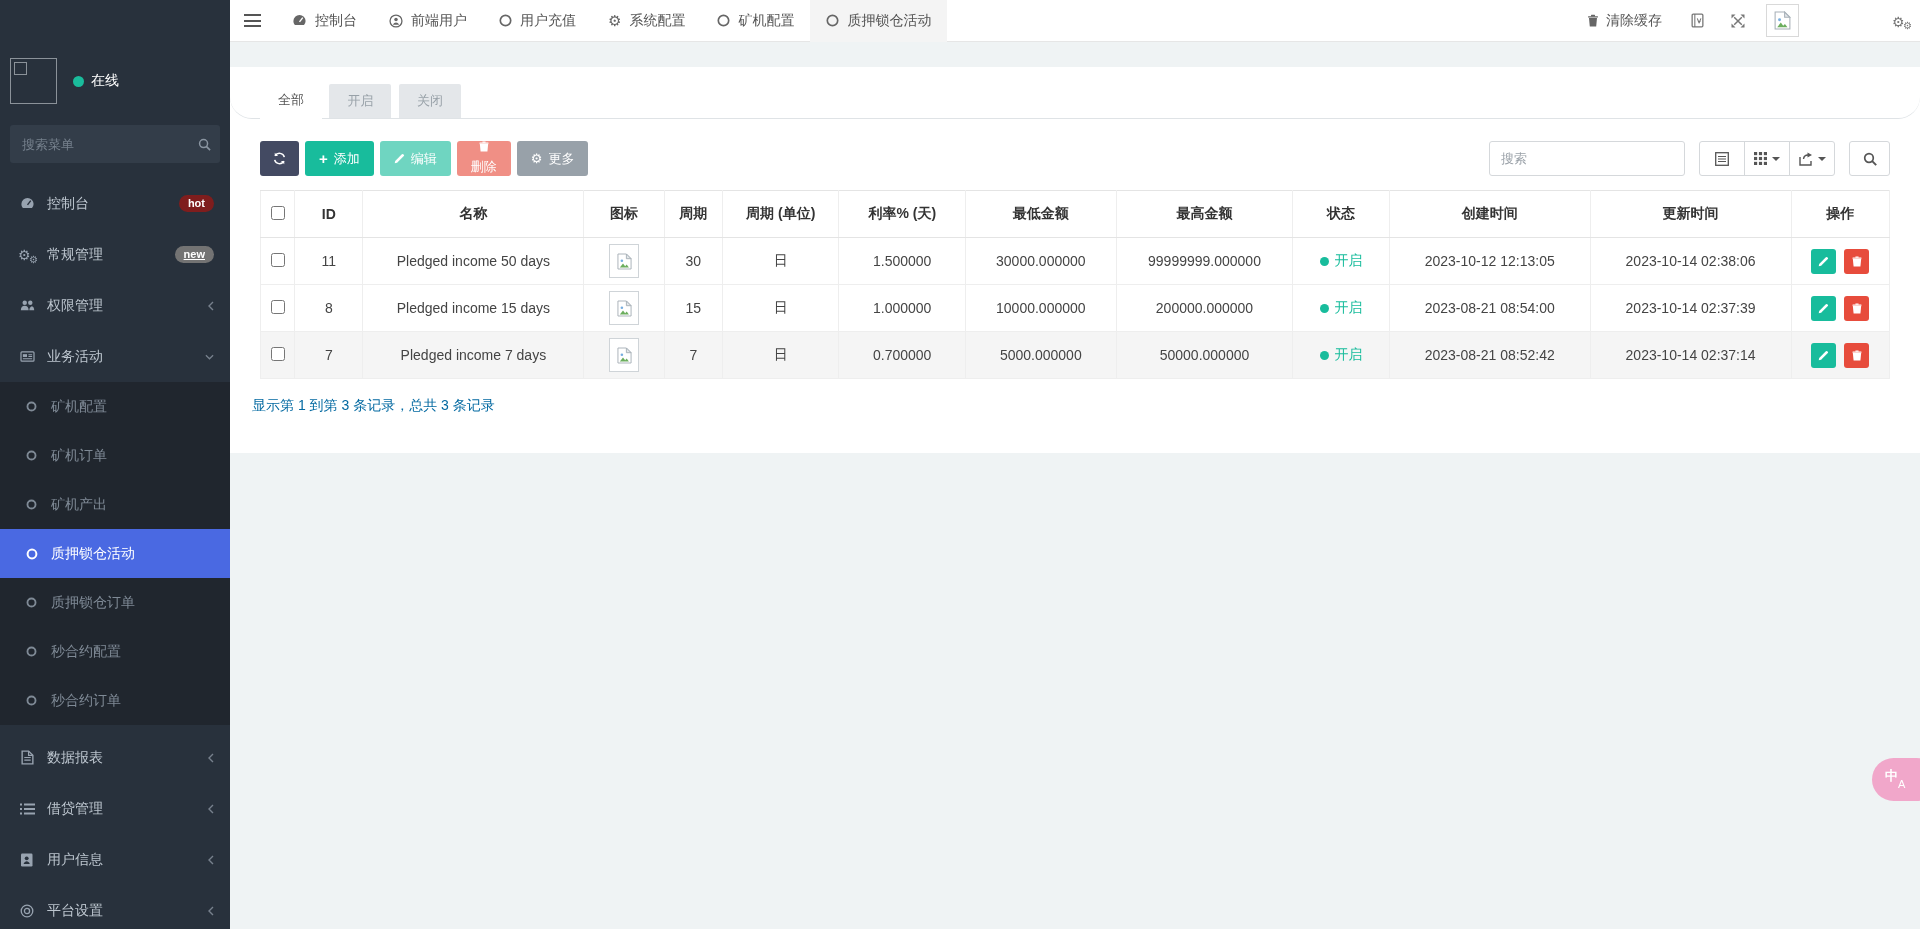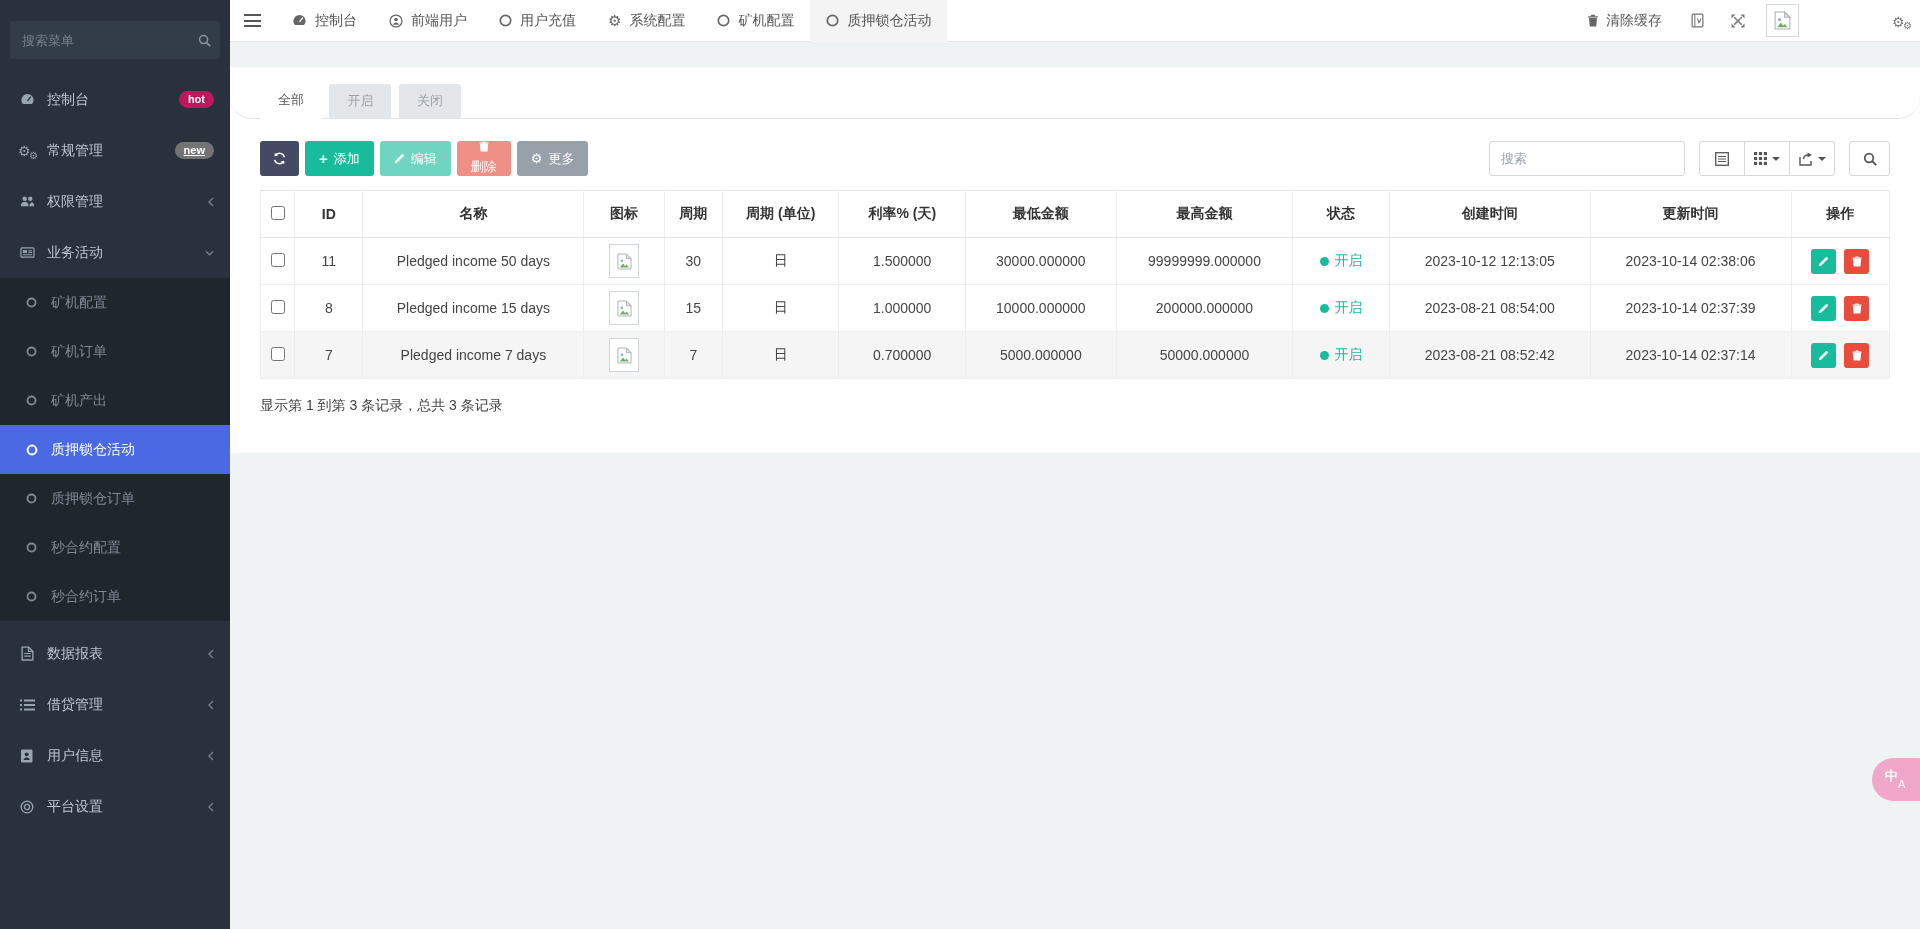--- a/index.html
+++ b/index.html
@@ -15,21 +15,21 @@
   .online { display:flex; align-items:center; gap:7px; color:#fff; font-size:14px; }
   .online-dot { width:11px; height:11px; border-radius:50%; background:#1abc9c; }
   .menu-search { margin:21px 10px 0; height:38px; background:#333d49; border-radius:3px; display:flex; align-items:center; padding:0 12px; }
   .menu-search input { flex:1; background:transparent; border:none; outline:none; color:#cfd6dd; font-size:13px; font-family:inherit; }
   .menu-search input::placeholder { color:#76818d; }
   .menu-search .s-ico { color:#8a95a1; }
   .menu { list-style:none; margin-top:15px; }
   .menu-item { height:51px; display:flex; align-items:center; gap:11px; padding:0 16px 0 18px; color:#bdc6cf; font-size:14px; cursor:pointer; }
   .mi-icon { width:18px; display:flex; justify-content:center; color:#98a3b0; flex:none; }
   .badge { margin-left:auto; font-size:11px; font-weight:bold; padding:3px 9px; border-radius:10px; color:#fff; line-height:1; }
-  .badge-hot { background:#be185d; }
+  .badge-hot { background:#7f1d1d; }
   .badge-new { background:#737373;text-decoration:underline; }
   .chev { margin-left:auto; color:#77818d; }
   .submenu { list-style:none; background:#20262e; }
   .submenu .menu-item { height:49px; padding-left:25px; gap:13px; color:#7f8a96; }
   .submenu .mi-icon { color:#7f8a96; width:13px; }
   .submenu .menu-item.active { background:#4a69e2; color:#fff; }
   .submenu .menu-item.active .mi-icon { color:#fff; }
   .gear-pair { position:relative; display:inline-block; width:18px; height:16px; }
   .gear-pair .g1 { font-size:14px; line-height:16px; }
   .gear-pair .g2 { position:absolute; right:-2px; bottom:-2px; font-size:10px; line-height:10px; }
@@ -79,30 +79,39 @@
   .grid th, .grid td { border:1px solid #eeeeee; text-align:center; height:47px; padding:0 6px; white-space:nowrap; overflow:hidden; }
   .grid thead th { font-weight:bold; color:#333; border-top-color:#e4e4e4; border-bottom-color:#e4e4e4; }
   .grid input[type=checkbox] { width:14px; height:14px; cursor:pointer; }
   .hover-row td { background:#f5f5f5; }
   .imgbox { display:inline-flex; align-items:center; justify-content:center; width:30px; height:34px; border:1px solid #cfd4d8; background:#fff; vertical-align:middle; }
   .status-wrap { display:inline-flex; align-items:center; gap:6px; color:#18bc9c; }
   .status-dot { width:9px; height:9px; border-radius:50%; background:#18bc9c; }
   .op { width:25px; height:25px; border:none; border-radius:3px; display:inline-flex; align-items:center; justify-content:center; cursor:pointer; margin:0 2px; }
   .op-edit { background:#18bc9c; }
   .op-del { background:#e74c3c; }
-  .summary { margin:18px 30px 26px; font-size:14px; color:#404040; }
+  .summary { margin:18px 22px 26px; font-size:14px; color:#0369a1; }
 
   .fab { position:absolute; right:-18px; top:716px; height:43px; width:66px; border-radius:22px; background:#f1a7ca; color:#fff; display:flex; align-items:center; padding-left:13px; cursor:pointer; z-index:20; }
   .fab-zh { font-size:13px; font-weight:bold; position:relative; top:-4px; }
   .fab-en { font-size:11px; position:relative; top:4px; left:0; }
 </style>
 </head>
 <body>
 
 <aside class="sidebar">
+  <div class="user-panel">
+    <div class="avatar-ph">
+        <span class="avatar-ph-inner"></span>
+      </div>
+    <div class="online">
+      <span class="online-dot"></span>
+      <span>在线</span>
+    </div>
+  </div>
   <div class="menu-search">
     <input placeholder="搜索菜单" style="">
     <span class="s-ico">
       <svg viewBox="0 0 14 14" width="13" height="13">
           <circle cx="6" cy="6" r="4.3" fill="none" stroke="currentColor" stroke-width="1.6"></circle>
           <path d="M9.2 9.2L13 13" stroke="currentColor" stroke-width="1.8"></path>
         </svg>
     </span>
   </div>
   <ul class="menu">

